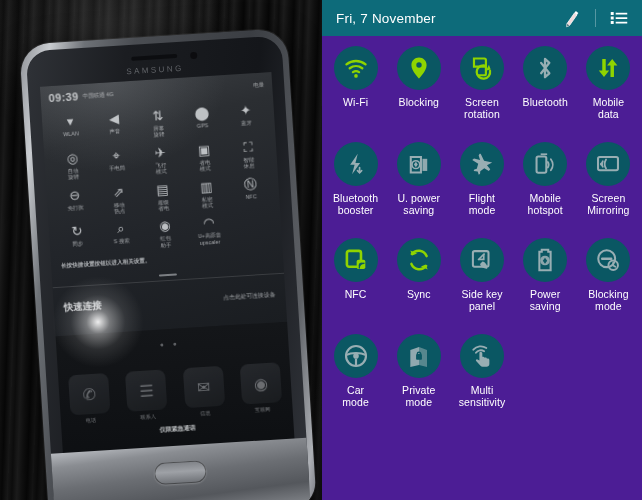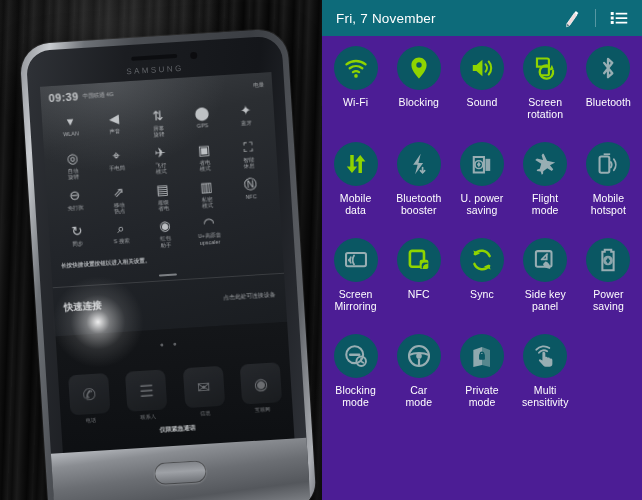--- a/index.html
+++ b/index.html
@@ -395,32 +395,20 @@
             <svg class="ic on" width="26" height="26" viewBox="0 0 24 24" aria-hidden="true">
               <path d="M12 2.4c-3.9 0-7 3.1-7 7 0 5.2 7 12.2 7 12.2s7-7 7-12.2c0-3.9-3.1-7-7-7z" fill="#8fd400"></path>
         <circle cx="12" cy="9.3" r="2.5" fill="#0a5763"></circle>
             </svg>
           </div>
           <div class="tile-label">Blocking</div>
         </div>
         <div class="tile">
           <div class="tile-circle">
             <svg class="ic on" width="26" height="26" viewBox="0 0 24 24" aria-hidden="true">
-              <path d="M3.5 9.2h3.3L12.4 4.4v15.2L6.8 14.8H3.5z" fill="#8fd400"></path>
-        <g fill="none" stroke="#8fd400" stroke-width="1.9" stroke-linecap="round">
-          <path d="M15.3 8.6a5.2 5.2 0 0 1 0 6.8"></path>
-          <path d="M18.2 6.0a9 9 0 0 1 0 12"></path>
-              </g>
-            </svg>
-          </div>
-          <div class="tile-label">Sound</div>
-        </div>
-        <div class="tile">
-          <div class="tile-circle">
-            <svg class="ic on" width="26" height="26" viewBox="0 0 24 24" aria-hidden="true">
               <path d="M4.6 3.2h9.6a1.4 1.4 0 0 1 1.4 1.4v6.1H4.6z" fill="none" stroke="#8fd400" stroke-width="2"></path>
         <path d="M15.6 11.1v6.2a1.4 1.4 0 0 1-1.4 1.4H7.6" fill="none" stroke="#8fd400" stroke-width="2"></path>
         <path d="M19.4 14.6a6.2 6.2 0 1 1-5.6-5.1" fill="none" stroke="#8fd400" stroke-width="2.1" stroke-linecap="round"></path>
         <path d="M18.4 9.0l1.6 4.4-4.4 1.2z" fill="#8fd400"></path>
             </svg>
           </div>
           <div class="tile-label">Screen
 rotation</div>
         </div>
         <div class="tile">

